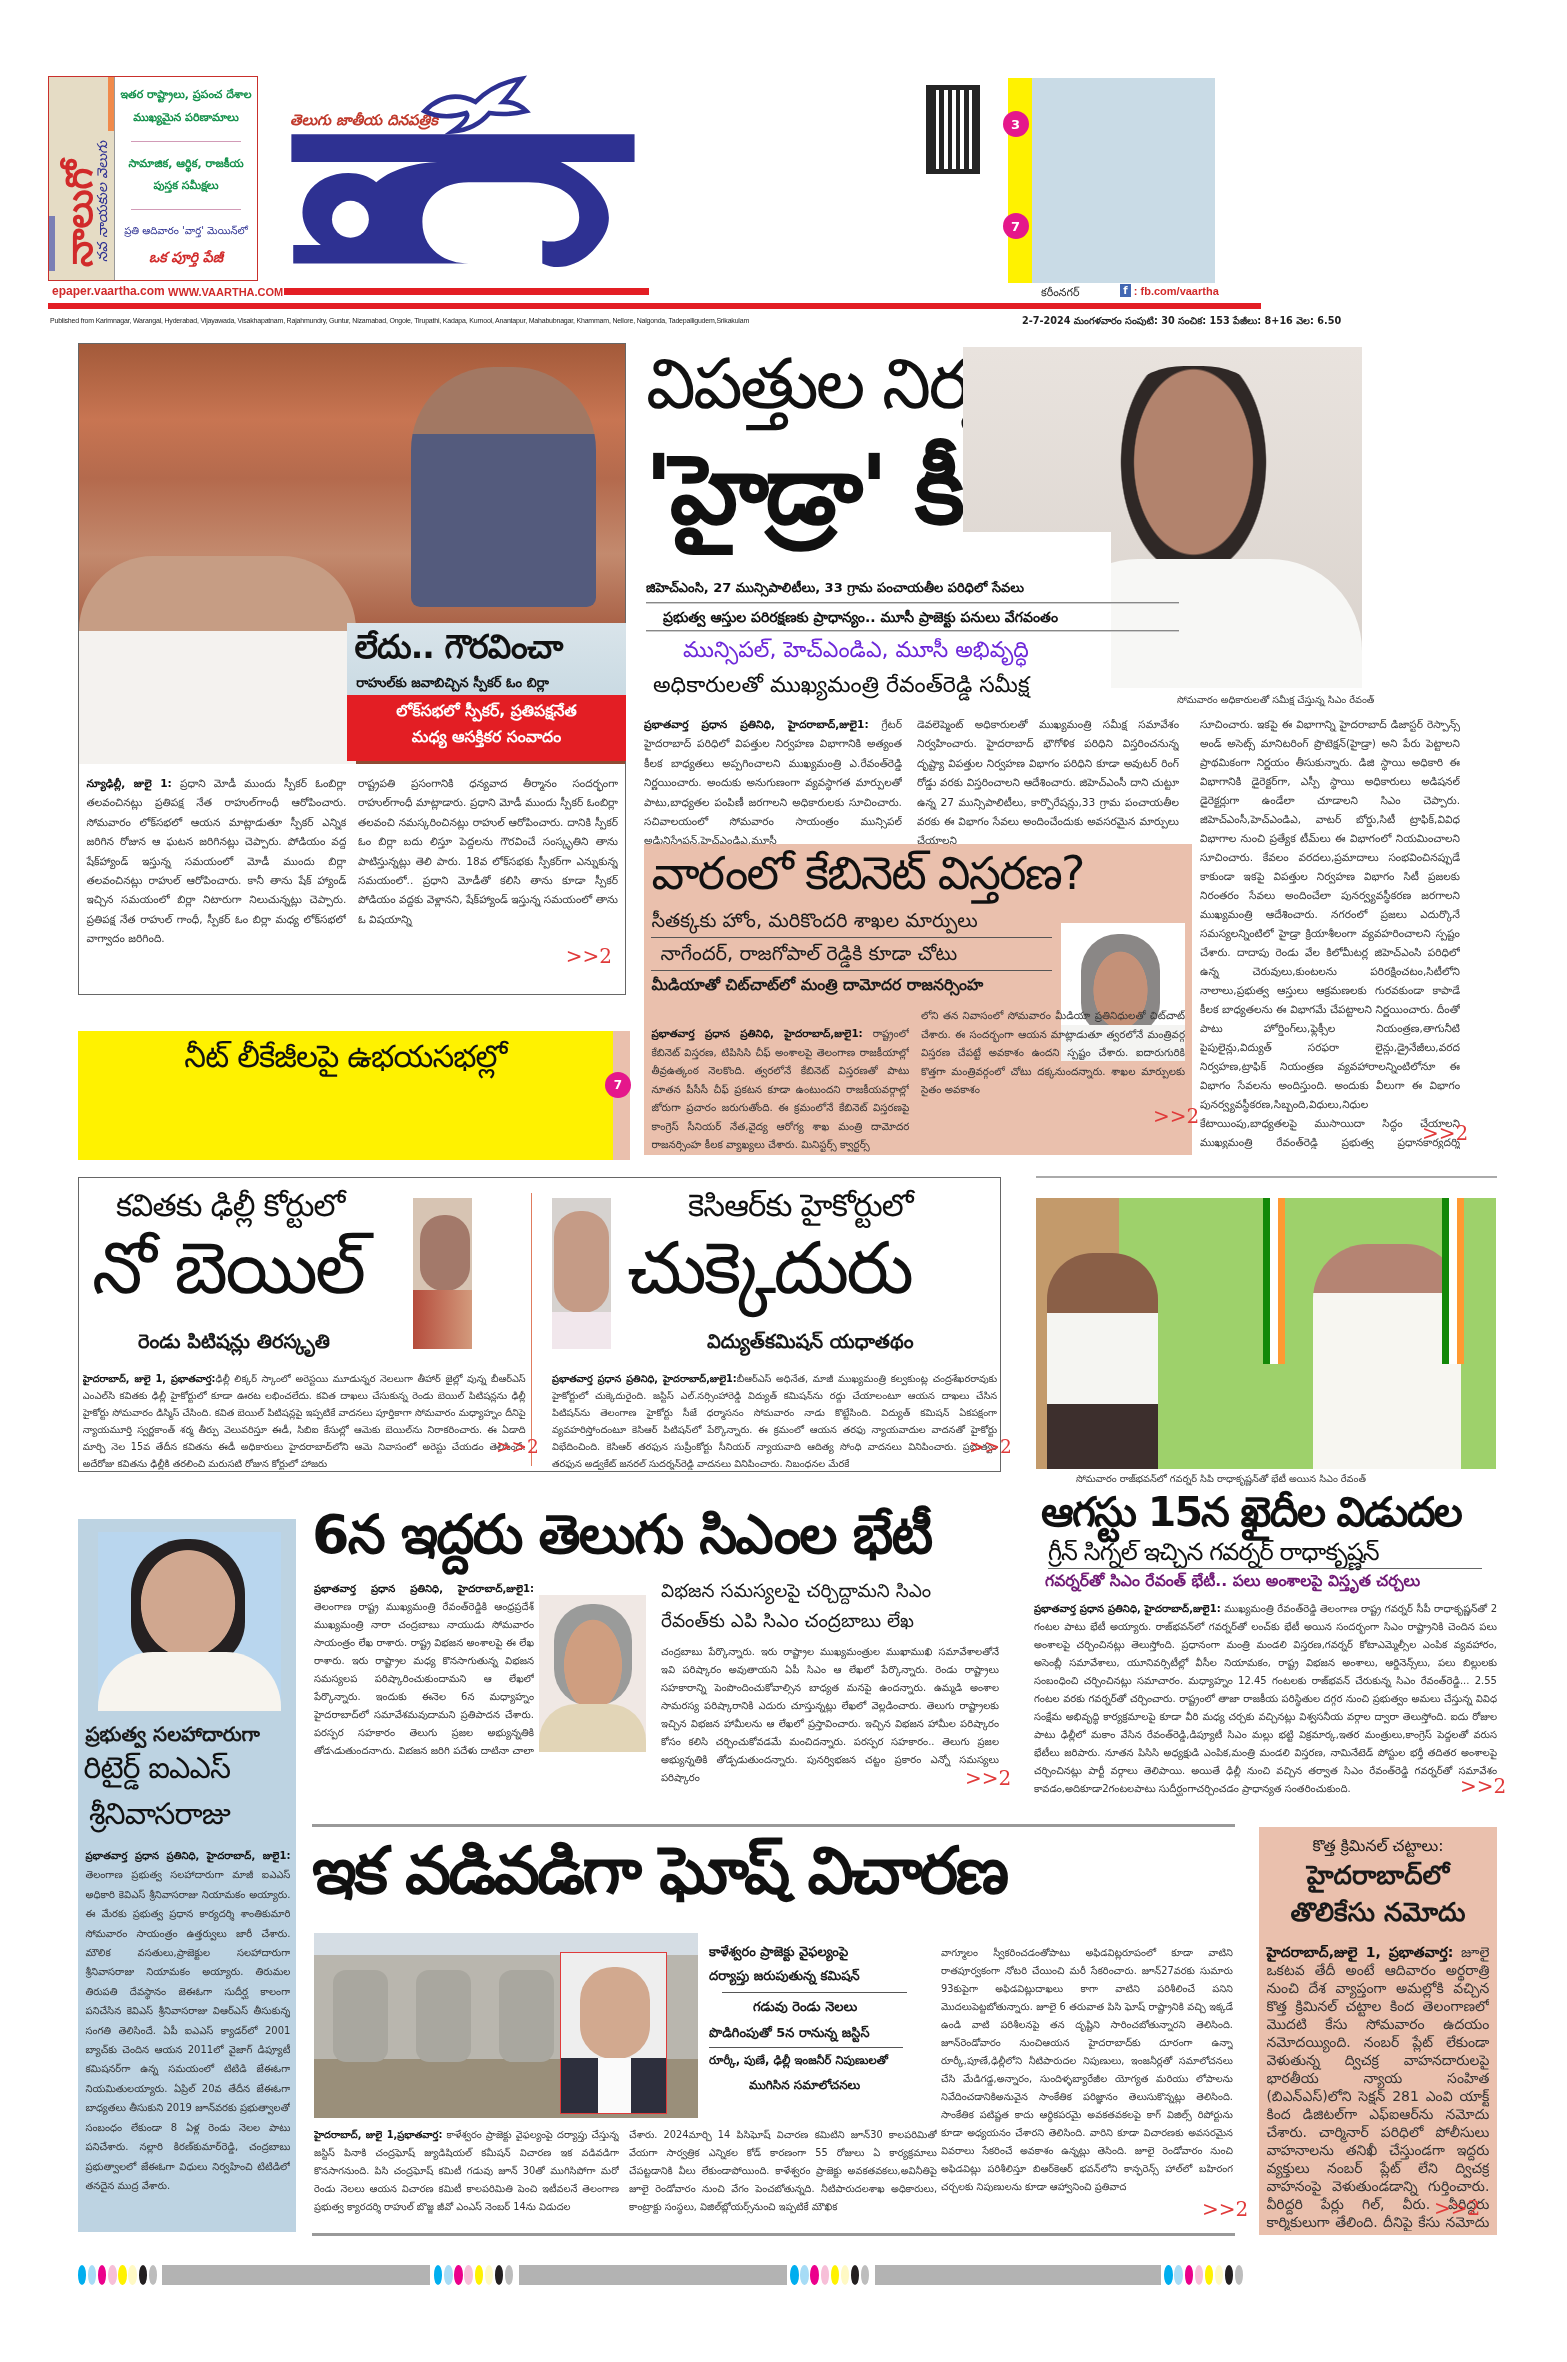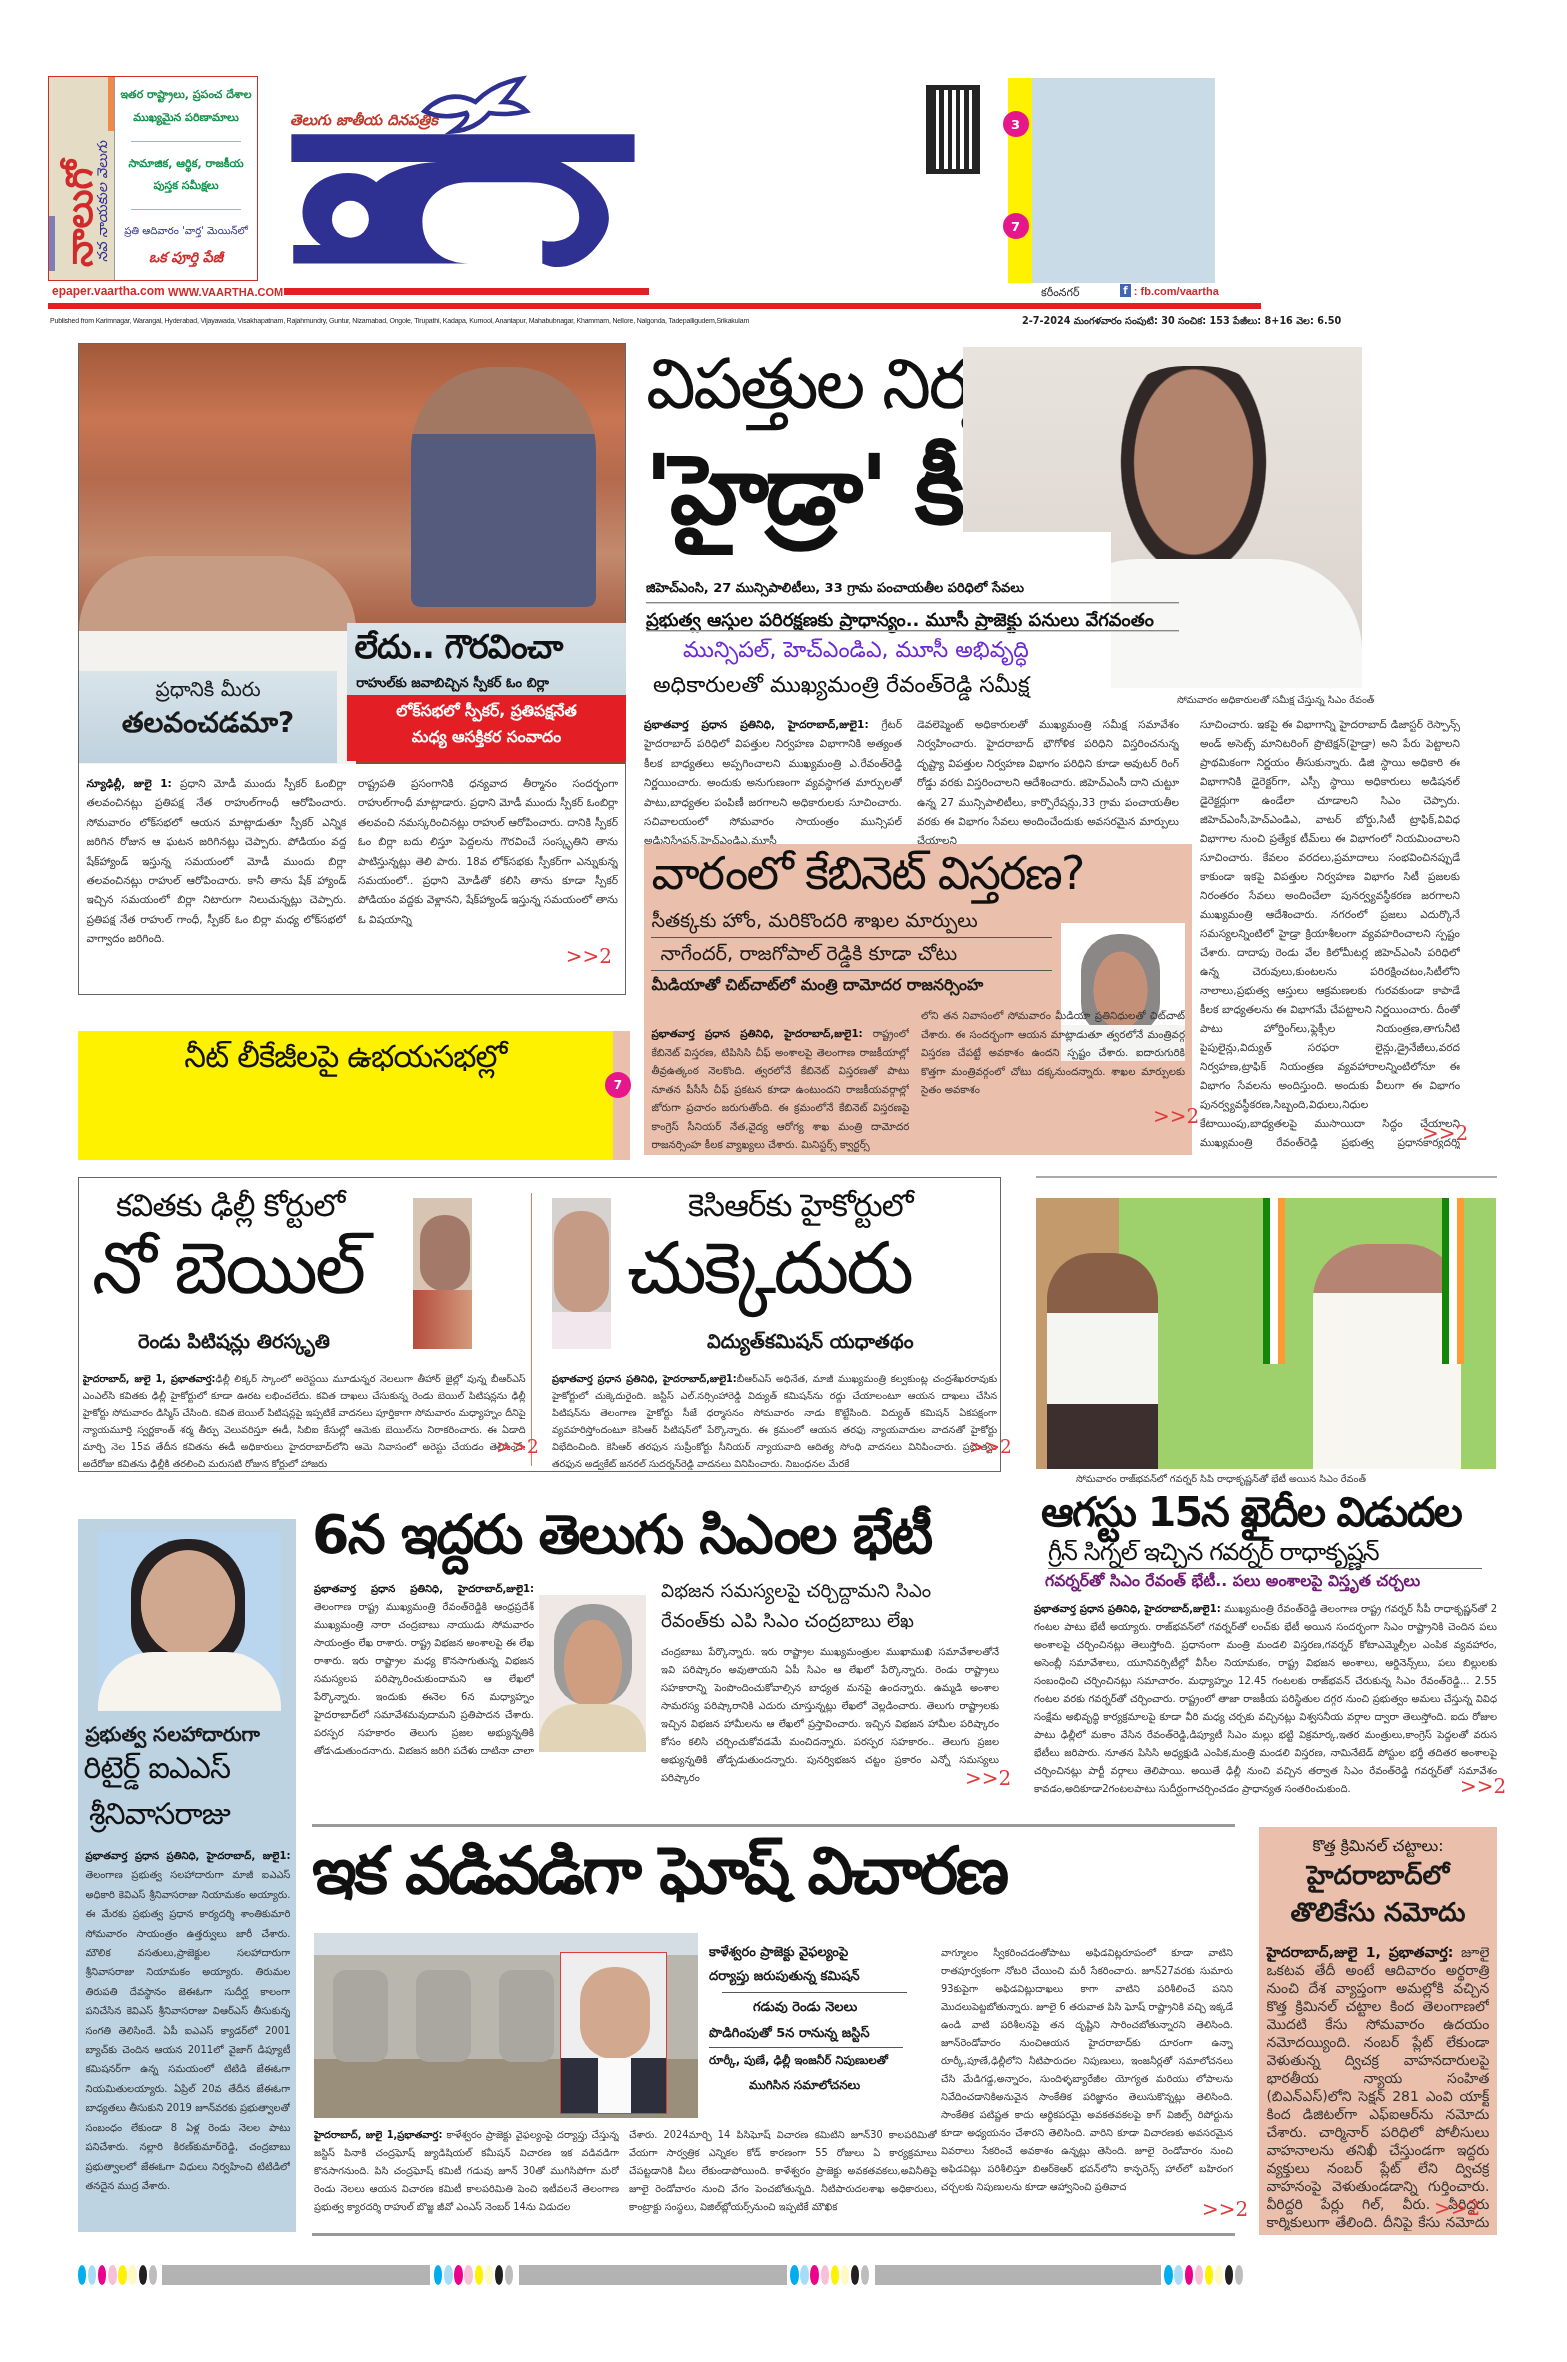--- a/index.html
+++ b/index.html
@@ -87,24 +87,20 @@
     <div style="position:absolute;left:0px;top:212px;width:277px;height:208px;border-radius:74px 74px 0 0;background:linear-gradient(180deg,#c69d84 0 36%,#f4f2ef 36% 100%)"></div>
   </div>
   <div style="position:absolute;left:268px;top:279px;width:279px;height:103px;background:linear-gradient(180deg,#d9e4ea,#c3d6e0)">
     <div class="thin" style="font-size:33px;font-weight:bold;padding:3.7px 0 0 7.4px">లేదు.. గౌరవించా</div>
     <div style="font-size:13px;font-weight:bold;padding:1.8px 0 0 9.2px;color:#111">రాహుల్‌కు జవాబిచ్చిన స్పీకర్ ఓం బిర్లా</div>
   </div>
   <div style="position:absolute;left:268px;top:351px;width:279px;height:66px;background:#e31e24;color:#fff;text-align:center;padding-top:5.5px">
     <div style="font-size:15.7px;font-weight:bold">లోక్‌సభలో స్పీకర్, ప్రతిపక్షనేత</div>
     <div style="font-size:15.7px;font-weight:bold;margin-top:3.7px">మధ్య ఆసక్తికర సంవాదం</div>
   </div>
-  <div style="position:absolute;left:0;top:327px;width:258px;height:92px;background:linear-gradient(180deg,#d9e4ea,#bfd2de);text-align:center">
-    <div style="font-size:20px;padding-top:5.5px">ప్రధానికి మీరు</div>
-    <div style="font-size:28px;font-weight:bold">తలవంచడమా?</div>
-  </div>
   <div class="body-text" style="position:absolute;left:7.4px;top:430px;width:260px;height:214px;overflow:hidden;font-size:10.6px;line-height:19.4px">
     <b>న్యూఢిల్లీ, జులై 1:</b>
     <span>ప్రధాని మోడీ ముందు స్పీకర్ ఓంబిర్లా తలవంచినట్లు ప్రతిపక్ష నేత రాహుల్‌గాంధీ ఆరోపించారు. సోమవారం లోక్‌సభలో ఆయన మాట్లాడుతూ స్పీకర్ ఎన్నిక జరిగిన రోజున ఆ ఘటన జరిగినట్లు చెప్పారు. పోడియం వద్ద షేక్‌హ్యాండ్ ఇస్తున్న సమయంలో మోడీ ముందు బిర్లా తలవంచినట్లు రాహుల్ ఆరోపించారు. కానీ తాను షేక్ హ్యాండ్ ఇచ్చిన సమయంలో బిర్లా నిటారుగా నిలుచున్నట్లు చెప్పారు. ప్రతిపక్ష నేత రాహుల్ గాంధీ, స్పీకర్ ఓం బిర్లా మధ్య లోక్‌సభలో వాగ్వాదం జరిగింది.</span>
   </div>
   <div class="body-text" style="position:absolute;left:279px;top:430px;width:260px;height:214px;overflow:hidden;font-size:10.6px;line-height:19.4px">
     <span>రాష్ట్రపతి ప్రసంగానికి ధన్యవాద తీర్మానం సందర్భంగా రాహుల్‌గాంధీ మాట్లాడారు. ప్రధాని మోడీ ముందు స్పీకర్ ఓంబిర్లా తలవంచి నమస్కరించినట్లు రాహుల్ ఆరోపించారు. దానికి స్పీకర్ ఓం బిర్లా బదు లిస్తూ పెద్దలను గౌరవించే సంస్కృతిని తాను పాటిస్తున్నట్లు తెలి పారు. 18వ లోక్‌సభకు స్పీకర్‌గా ఎన్నుకున్న సమయంలో.. ప్రధాని మోడీతో కలిసి తాను కూడా స్పీకర్ పోడియం వద్దకు వెళ్లానని, షేక్‌హ్యాండ్ ఇస్తున్న సమయంలో తాను ఓ విషయాన్ని</span>
   </div>
   <div class="more" style="position:absolute;right:13px;top:600px;font-size:20px">&gt;&gt;2</div>
 </div>
 
@@ -119,21 +115,21 @@
 <div class="abs" style="left:646px;top:343px;font-family:'DejaVu Sans',sans-serif;font-size:70px;color:#111;letter-spacing:-2.8px;white-space:nowrap">విపత్తుల నిర్వహణలో</div>
 <div class="abs" style="left:644px;top:434px;font-family:'DejaVu Sans',sans-serif;font-weight:bold;font-size:96px;color:#111;letter-spacing:-3.7px;white-space:nowrap">'హైడ్రా' కీలకం</div>
 <div class="abs" style="left:963px;top:347px;width:399px;height:341px;overflow:hidden;background:linear-gradient(180deg,#e9e3de,#d9d2cc)">
   <div style="position:absolute;left:138px;top:18.5px;width:185px;height:240px;border-radius:83px 83px 55px 55px;background:radial-gradient(ellipse at 50% 40%,#b2836d 0 45%,#2f2826 46% 55%,transparent 56%)"></div>
   <div style="position:absolute;left:83px;top:212px;width:316px;height:129px;border-radius:92px 92px 0 0;background:#f7f7f5"></div>
   <div style="position:absolute;left:0;top:185px;width:148px;height:157px;background:#fff"></div>
 </div>
 <div class="abs" style="left:1177px;top:694px;font-size:9.7px;color:#333;white-space:nowrap">సోమవారం అధికారులతో సమీక్ష చేస్తున్న సిఎం రేవంత్</div>
 <div class="abs" style="left:646px;top:580px;width:461px;font-size:13px;font-weight:bold;color:#111;white-space:nowrap">జిహెచ్‌ఎంసి, 27 మున్సిపాలిటీలు, 33 గ్రామ పంచాయతీల పరిధిలో సేవలు</div>
 <div class="abs rule" style="left:646px;top:602px;width:533px;height:1.8px;background:#888"></div>
-<div class="abs" style="left:646px;top:609px;font-size:18px;font-weight:bold;color:#111;white-space:nowrap">ప్రభుత్వ ఆస్తుల పరిరక్షణకు ప్రాధాన్యం.. మూసీ ప్రాజెక్టు పనులు వేగవంతం</div>
+<div class="abs" style="left:663px;top:609px;font-size:14px;font-weight:bold;color:#111;white-space:nowrap">ప్రభుత్వ ఆస్తుల పరిరక్షణకు ప్రాధాన్యం.. మూసీ ప్రాజెక్టు పనులు వేగవంతం</div>
 <div class="abs rule" style="left:646px;top:630px;width:533px;height:1.8px;background:#888"></div>
 <div class="abs" style="left:683px;top:637px;font-size:22px;color:#6d28d9;white-space:nowrap">మున్సిపల్, హెచ్‌ఎండిఎ, మూసీ అభివృద్ధి</div>
 <div class="abs" style="left:653px;top:672px;font-size:22px;color:#111;white-space:nowrap">అధికారులతో ముఖ్యమంత్రి రేవంత్‌రెడ్డి సమీక్ష</div>
 
 <div class="abs body-text" style="left:644px;top:715px;width:258px;height:137px;overflow:hidden;font-size:10.6px;line-height:19.4px">
   <b>ప్రభాతవార్త ప్రధాన ప్రతినిధి, హైదరాబాద్,జులై1:</b> <span>గ్రేటర్ హైదరాబాద్ పరిధిలో విపత్తుల నిర్వహణ విభాగానికి అత్యంత కీలక బాధ్యతలు అప్పగించాలని ముఖ్యమంత్రి ఎ.రేవంత్‌రెడ్డి నిర్ణయించారు. అందుకు అనుగుణంగా వ్యవస్థాగత మార్పులతో పాటు,బాధ్యతల పంపిణీ జరగాలని అధికారులకు సూచించారు. సచివాలయంలో సోమవారం సాయంత్రం మున్సిపల్ అడ్మినిస్ట్రేషన్,హెచ్‌ఎండిఎ,మూసీ</span>
 </div>
 <div class="abs body-text" style="left:917px;top:715px;width:262px;height:137px;overflow:hidden;font-size:10.6px;line-height:19.4px">
   <span>డెవలెప్మెంట్ అధికారులతో ముఖ్యమంత్రి సమీక్ష సమావేశం నిర్వహించారు. హైదరాబాద్ భౌగోళిక పరిధిని విస్తరించనున్న దృష్ట్యా విపత్తుల నిర్వహణ విభాగం పరిధిని కూడా అవుటర్ రింగ్ రోడ్డు వరకు విస్తరించాలని ఆదేశించారు. జిహెచ్‌ఎంసీ దాని చుట్టూ ఉన్న 27 మున్సిపాలిటీలు, కార్పొరేషన్లు,33 గ్రామ పంచాయతీల వరకు ఈ విభాగం సేవలు అందించేందుకు అవసరమైన మార్పులు చేయాలని</span>
 </div>

